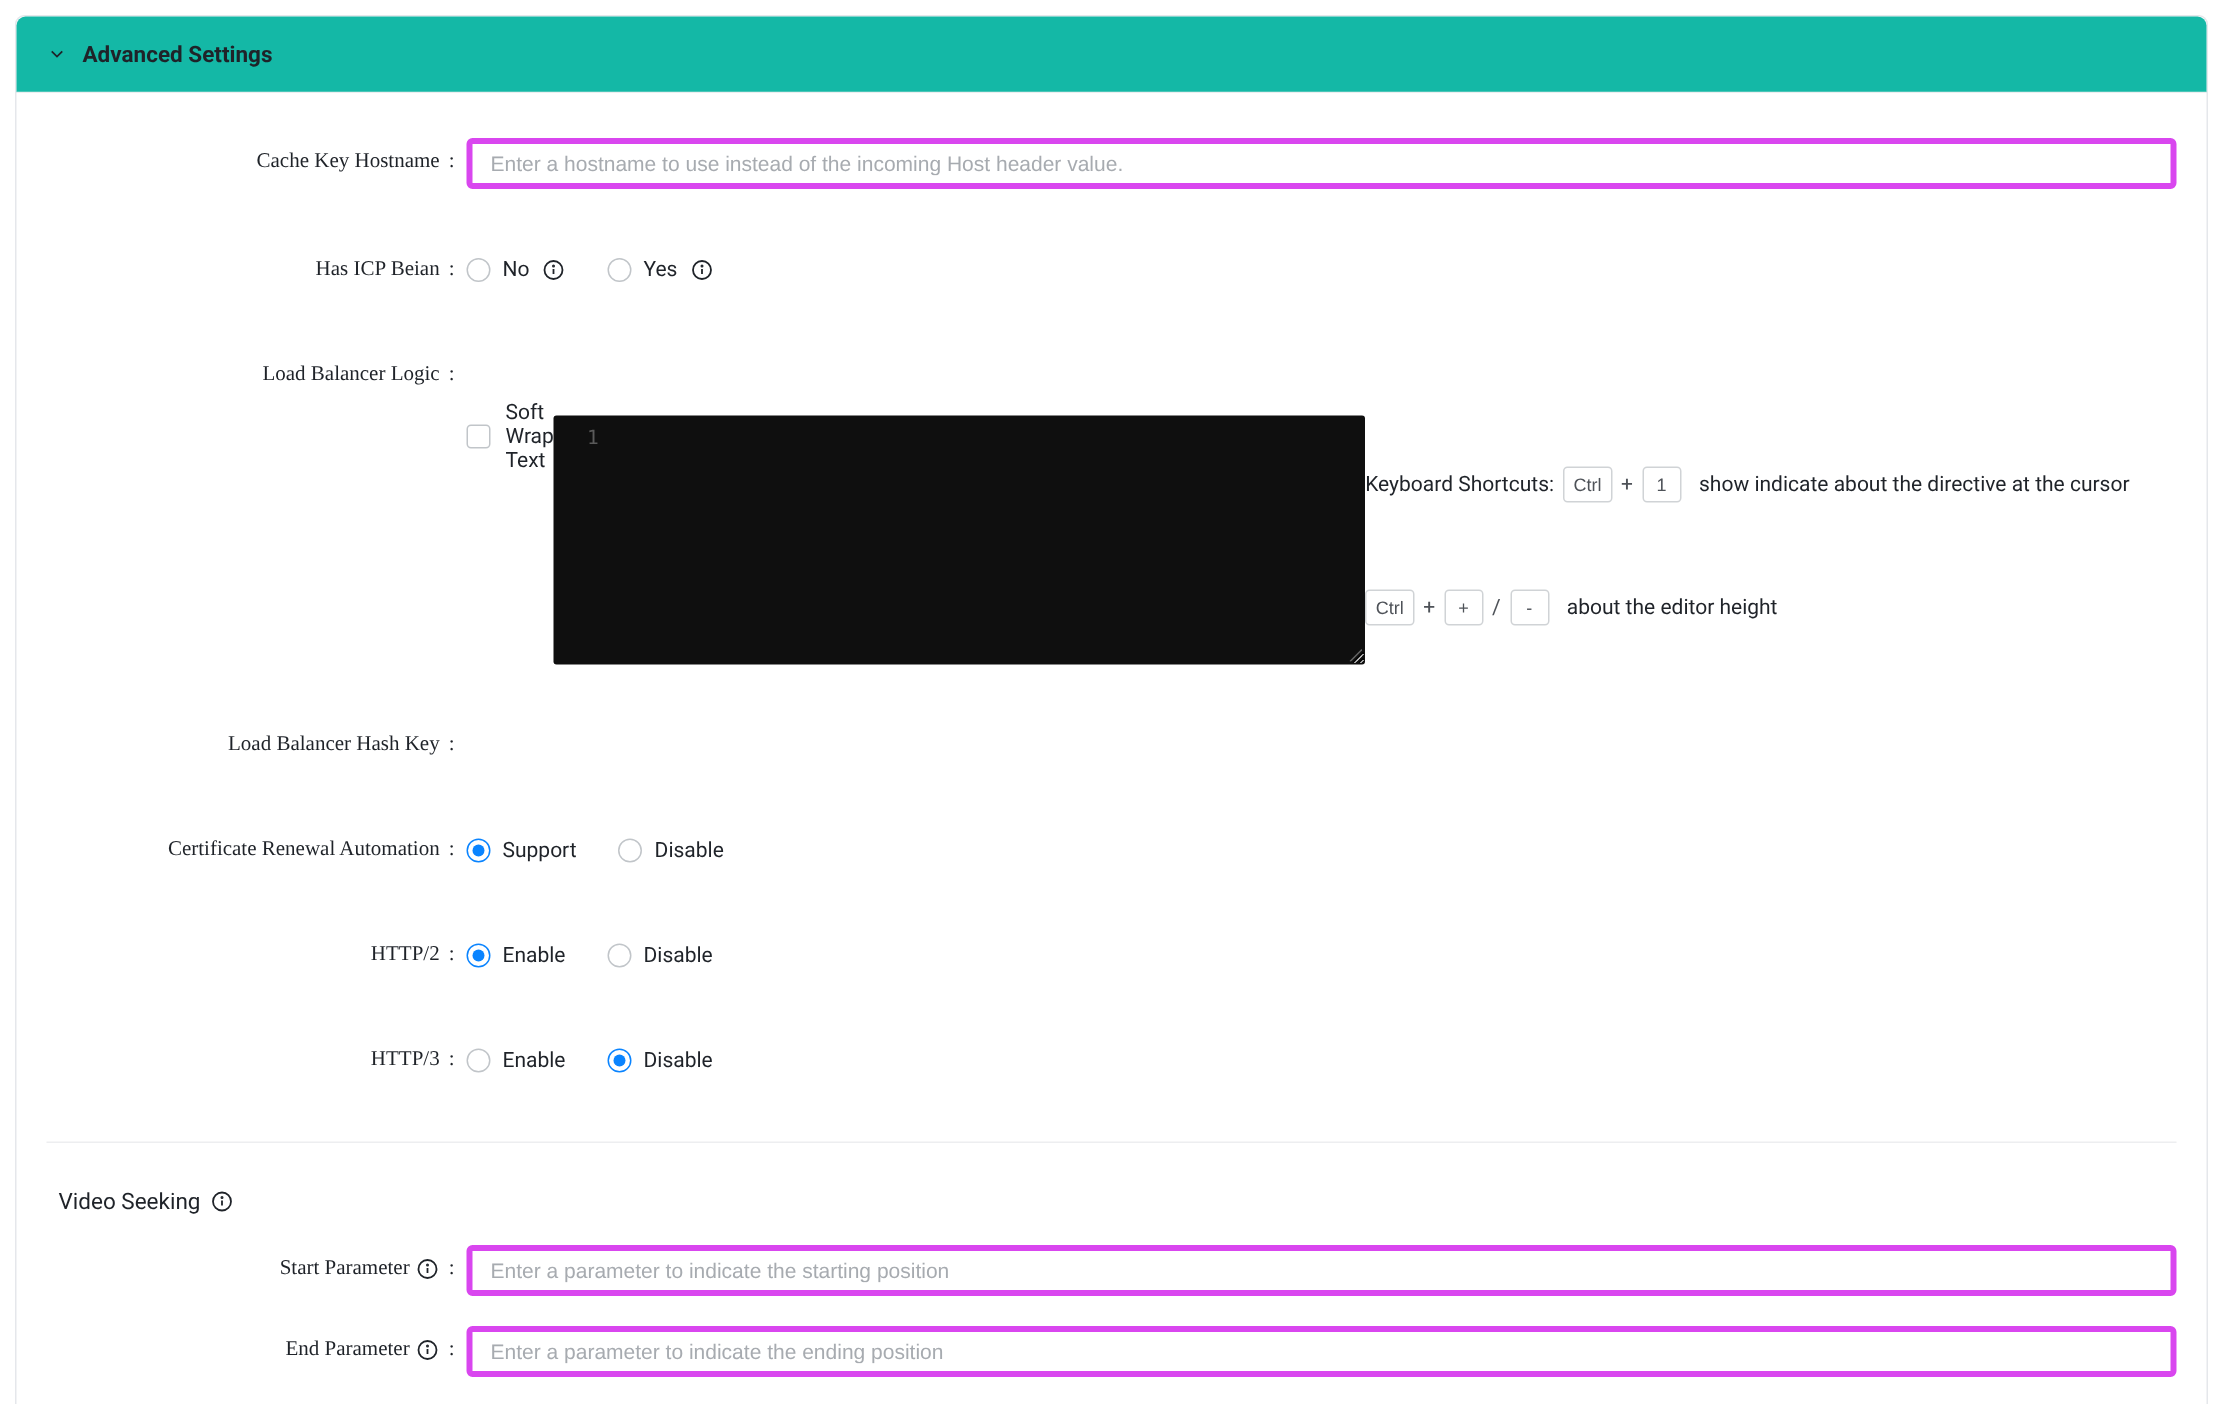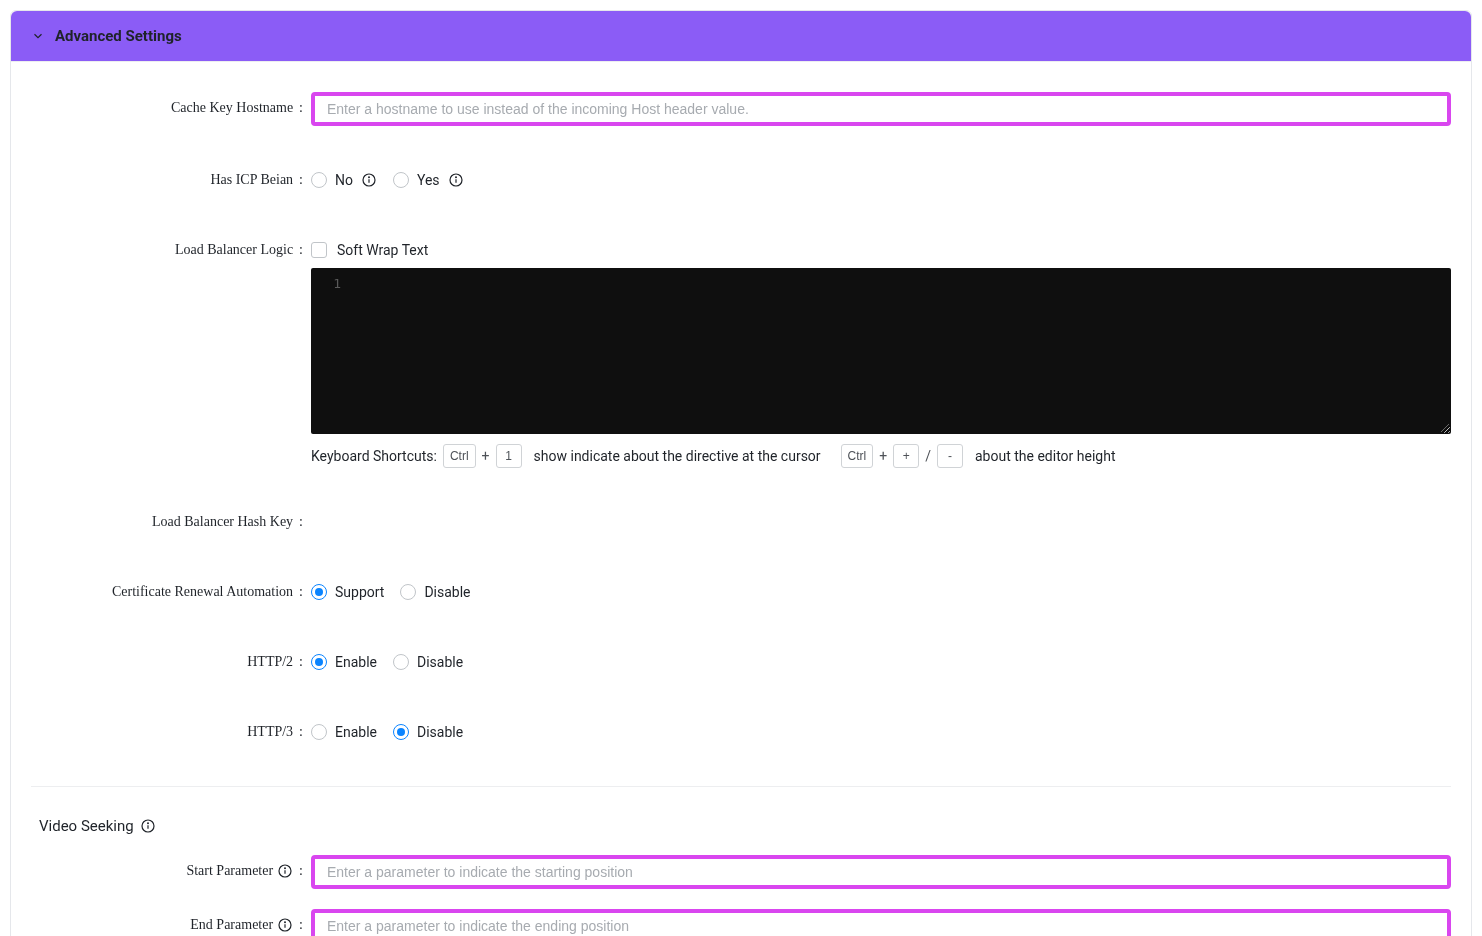--- a/index.html
+++ b/index.html
@@ -19,21 +19,21 @@
       border-radius: 6px;
       background: #fff;
     }
     .panel-header {
       display: flex;
       align-items: center;
       gap: 10px;
       padding: 16px 20px;
       border-bottom: 1px solid #edeef0;
       cursor: pointer;
-      background: #8b5cf6;
+      background: #14b8a6;
       border-radius: 6px 6px 0 0;
     }
     .chevron {
       width: 14px;
       height: 14px;
       flex-shrink: 0;
     }
     .panel-title {
       font-weight: 700;
       font-size: 15px;
@@ -84,21 +84,21 @@
       font-size: 14px;
       color: #1f2329;
       outline: none;
     }
     .text-input::placeholder {
       color: #a7abb0;
     }
     .radio-group {
       display: flex;
       align-items: center;
-      gap: 16px;
+      gap: 28px;
     }
     .radio-item {
       display: flex;
       align-items: center;
       gap: 8px;
       cursor: pointer;
       line-height: 32px;
     }
     .radio-circle {
       width: 16px;
@@ -215,21 +215,22 @@
       padding-left: 8px;
       margin-bottom: 20px;
     }
     .section-title {
       font-size: 15px;
       color: #1f2329;
     }
     .lb-column {
       flex: 1;
       display: flex;
-      flex-direction: column;
+      flex-direction: row;
+      margin-top: 41px;
     }
   </style>
 </head>
 <body>
 
 <div class="panel">
 
   <div class="panel-header">
     <svg class="chevron" viewBox="0 0 24 24" fill="none" stroke="#1f2329" stroke-width="2">
       <polyline points="6 9 12 15 18 9"></polyline>

